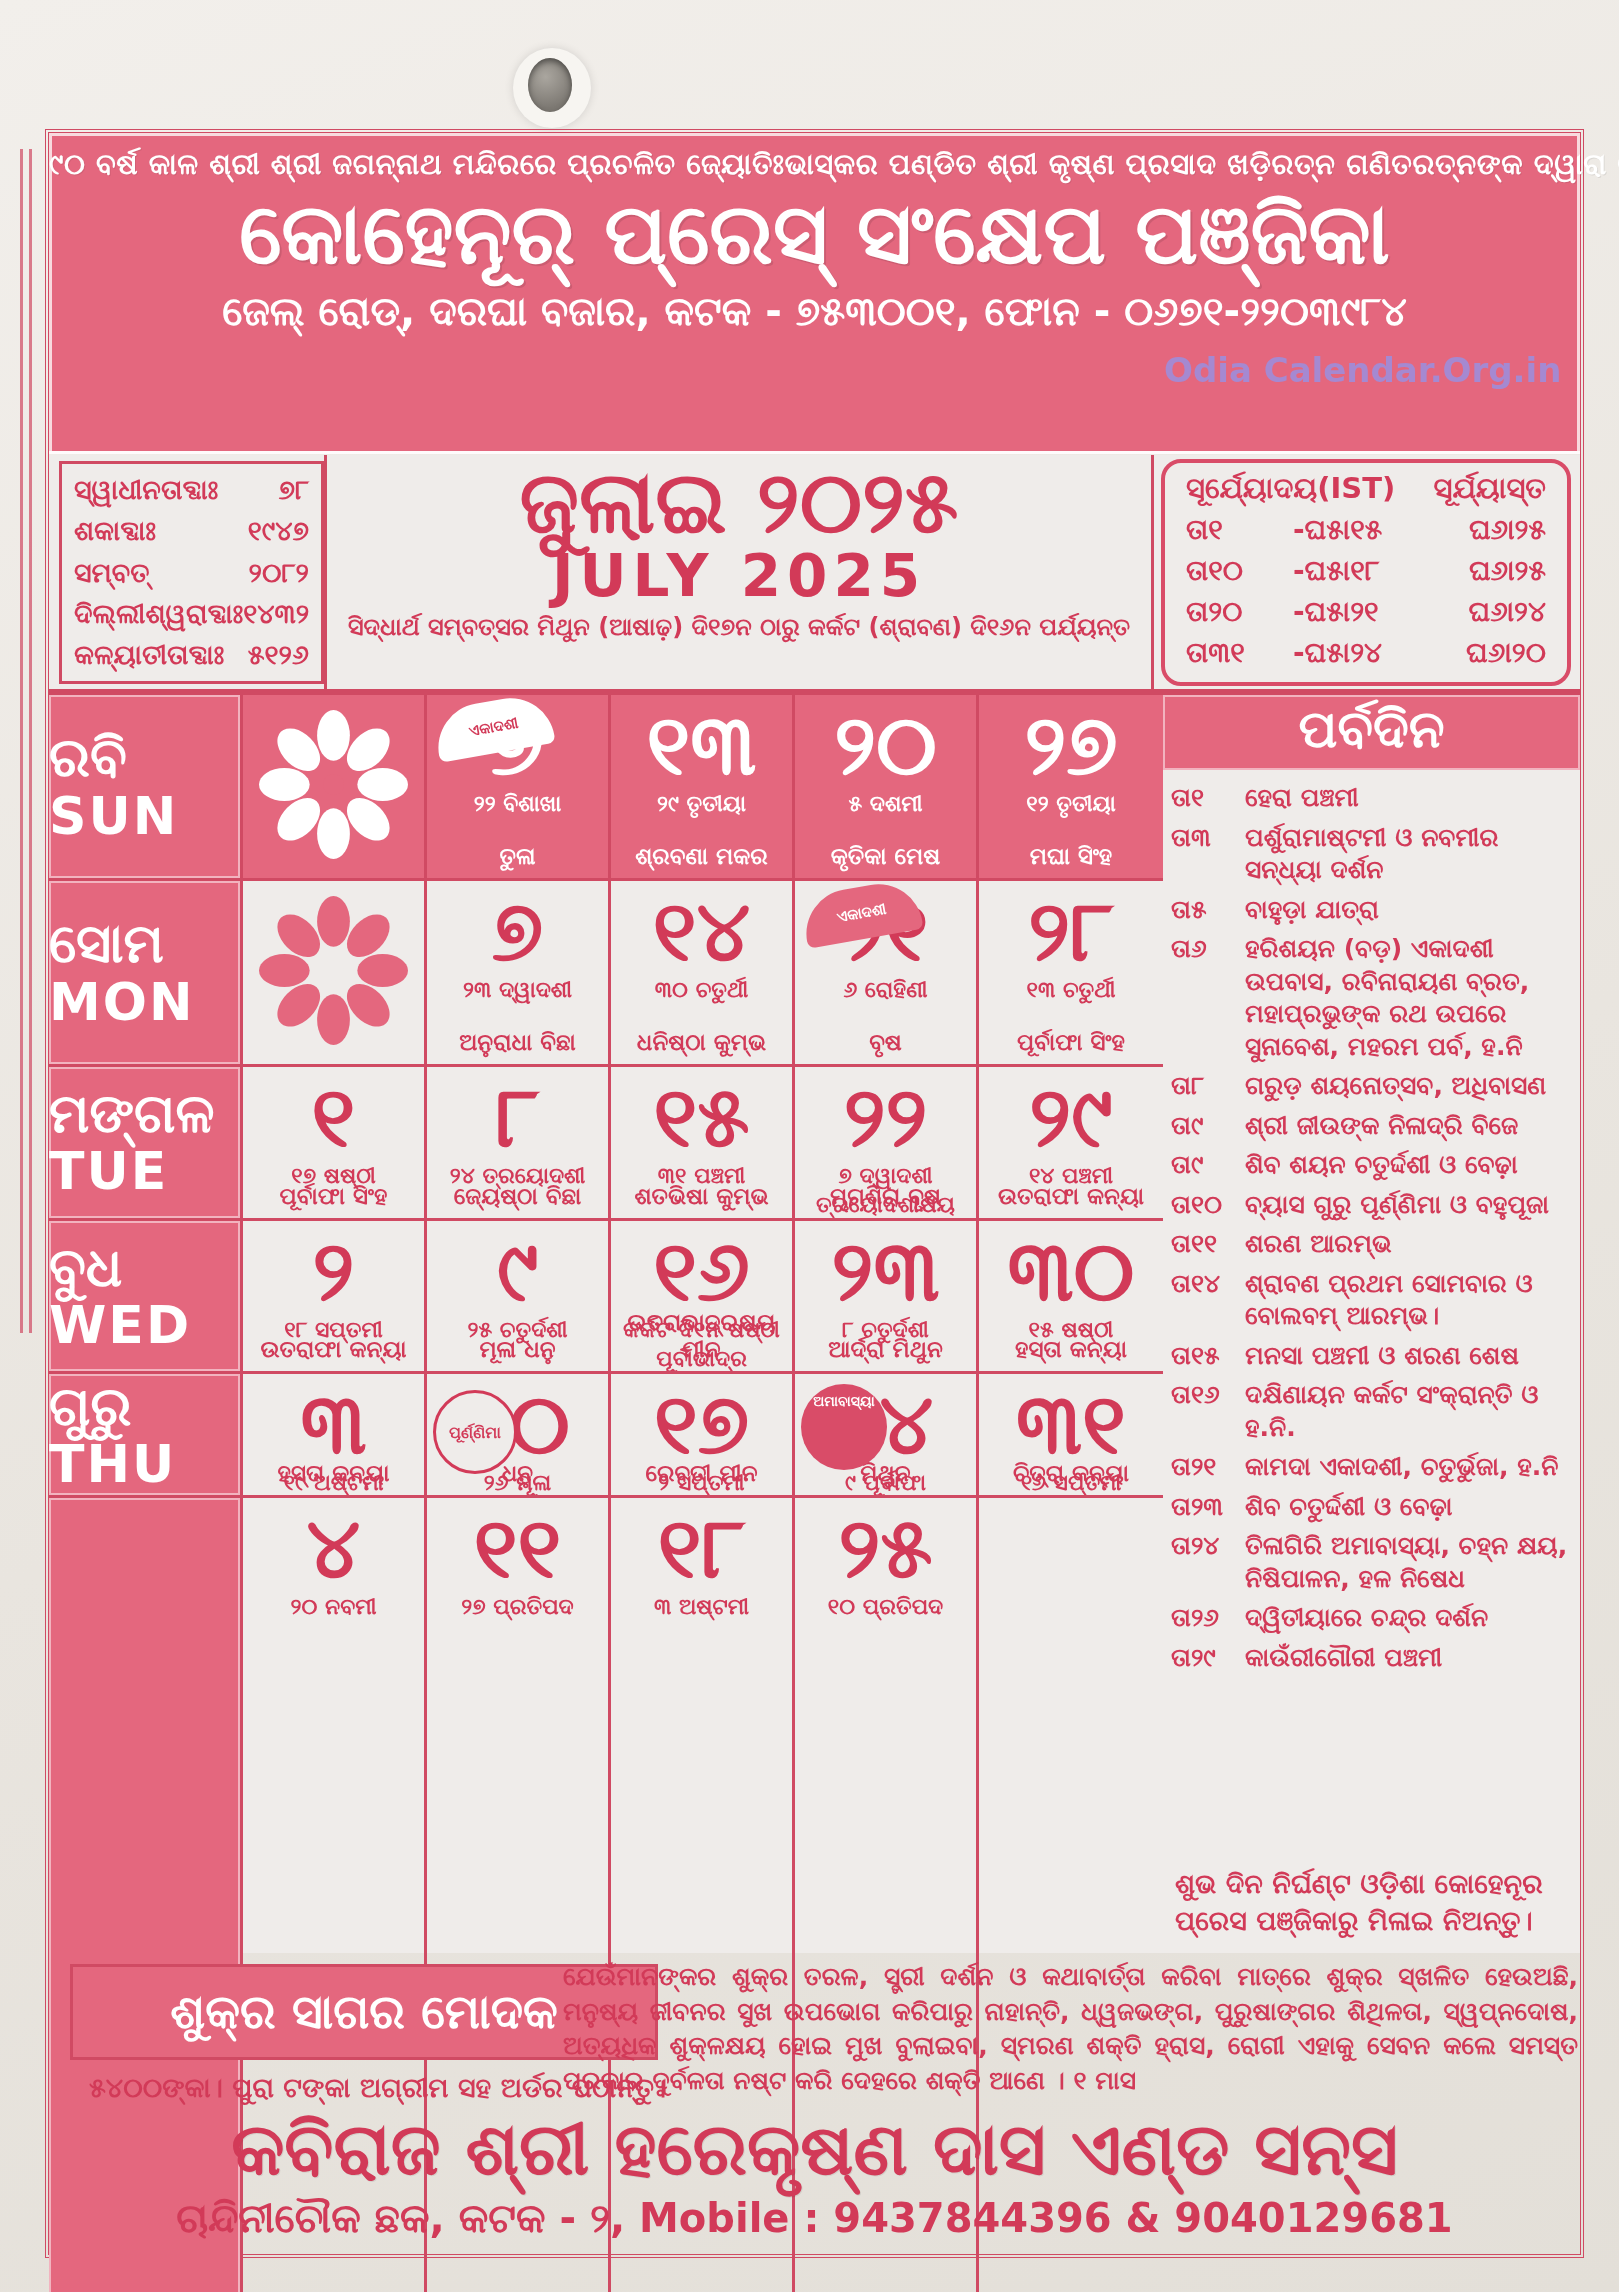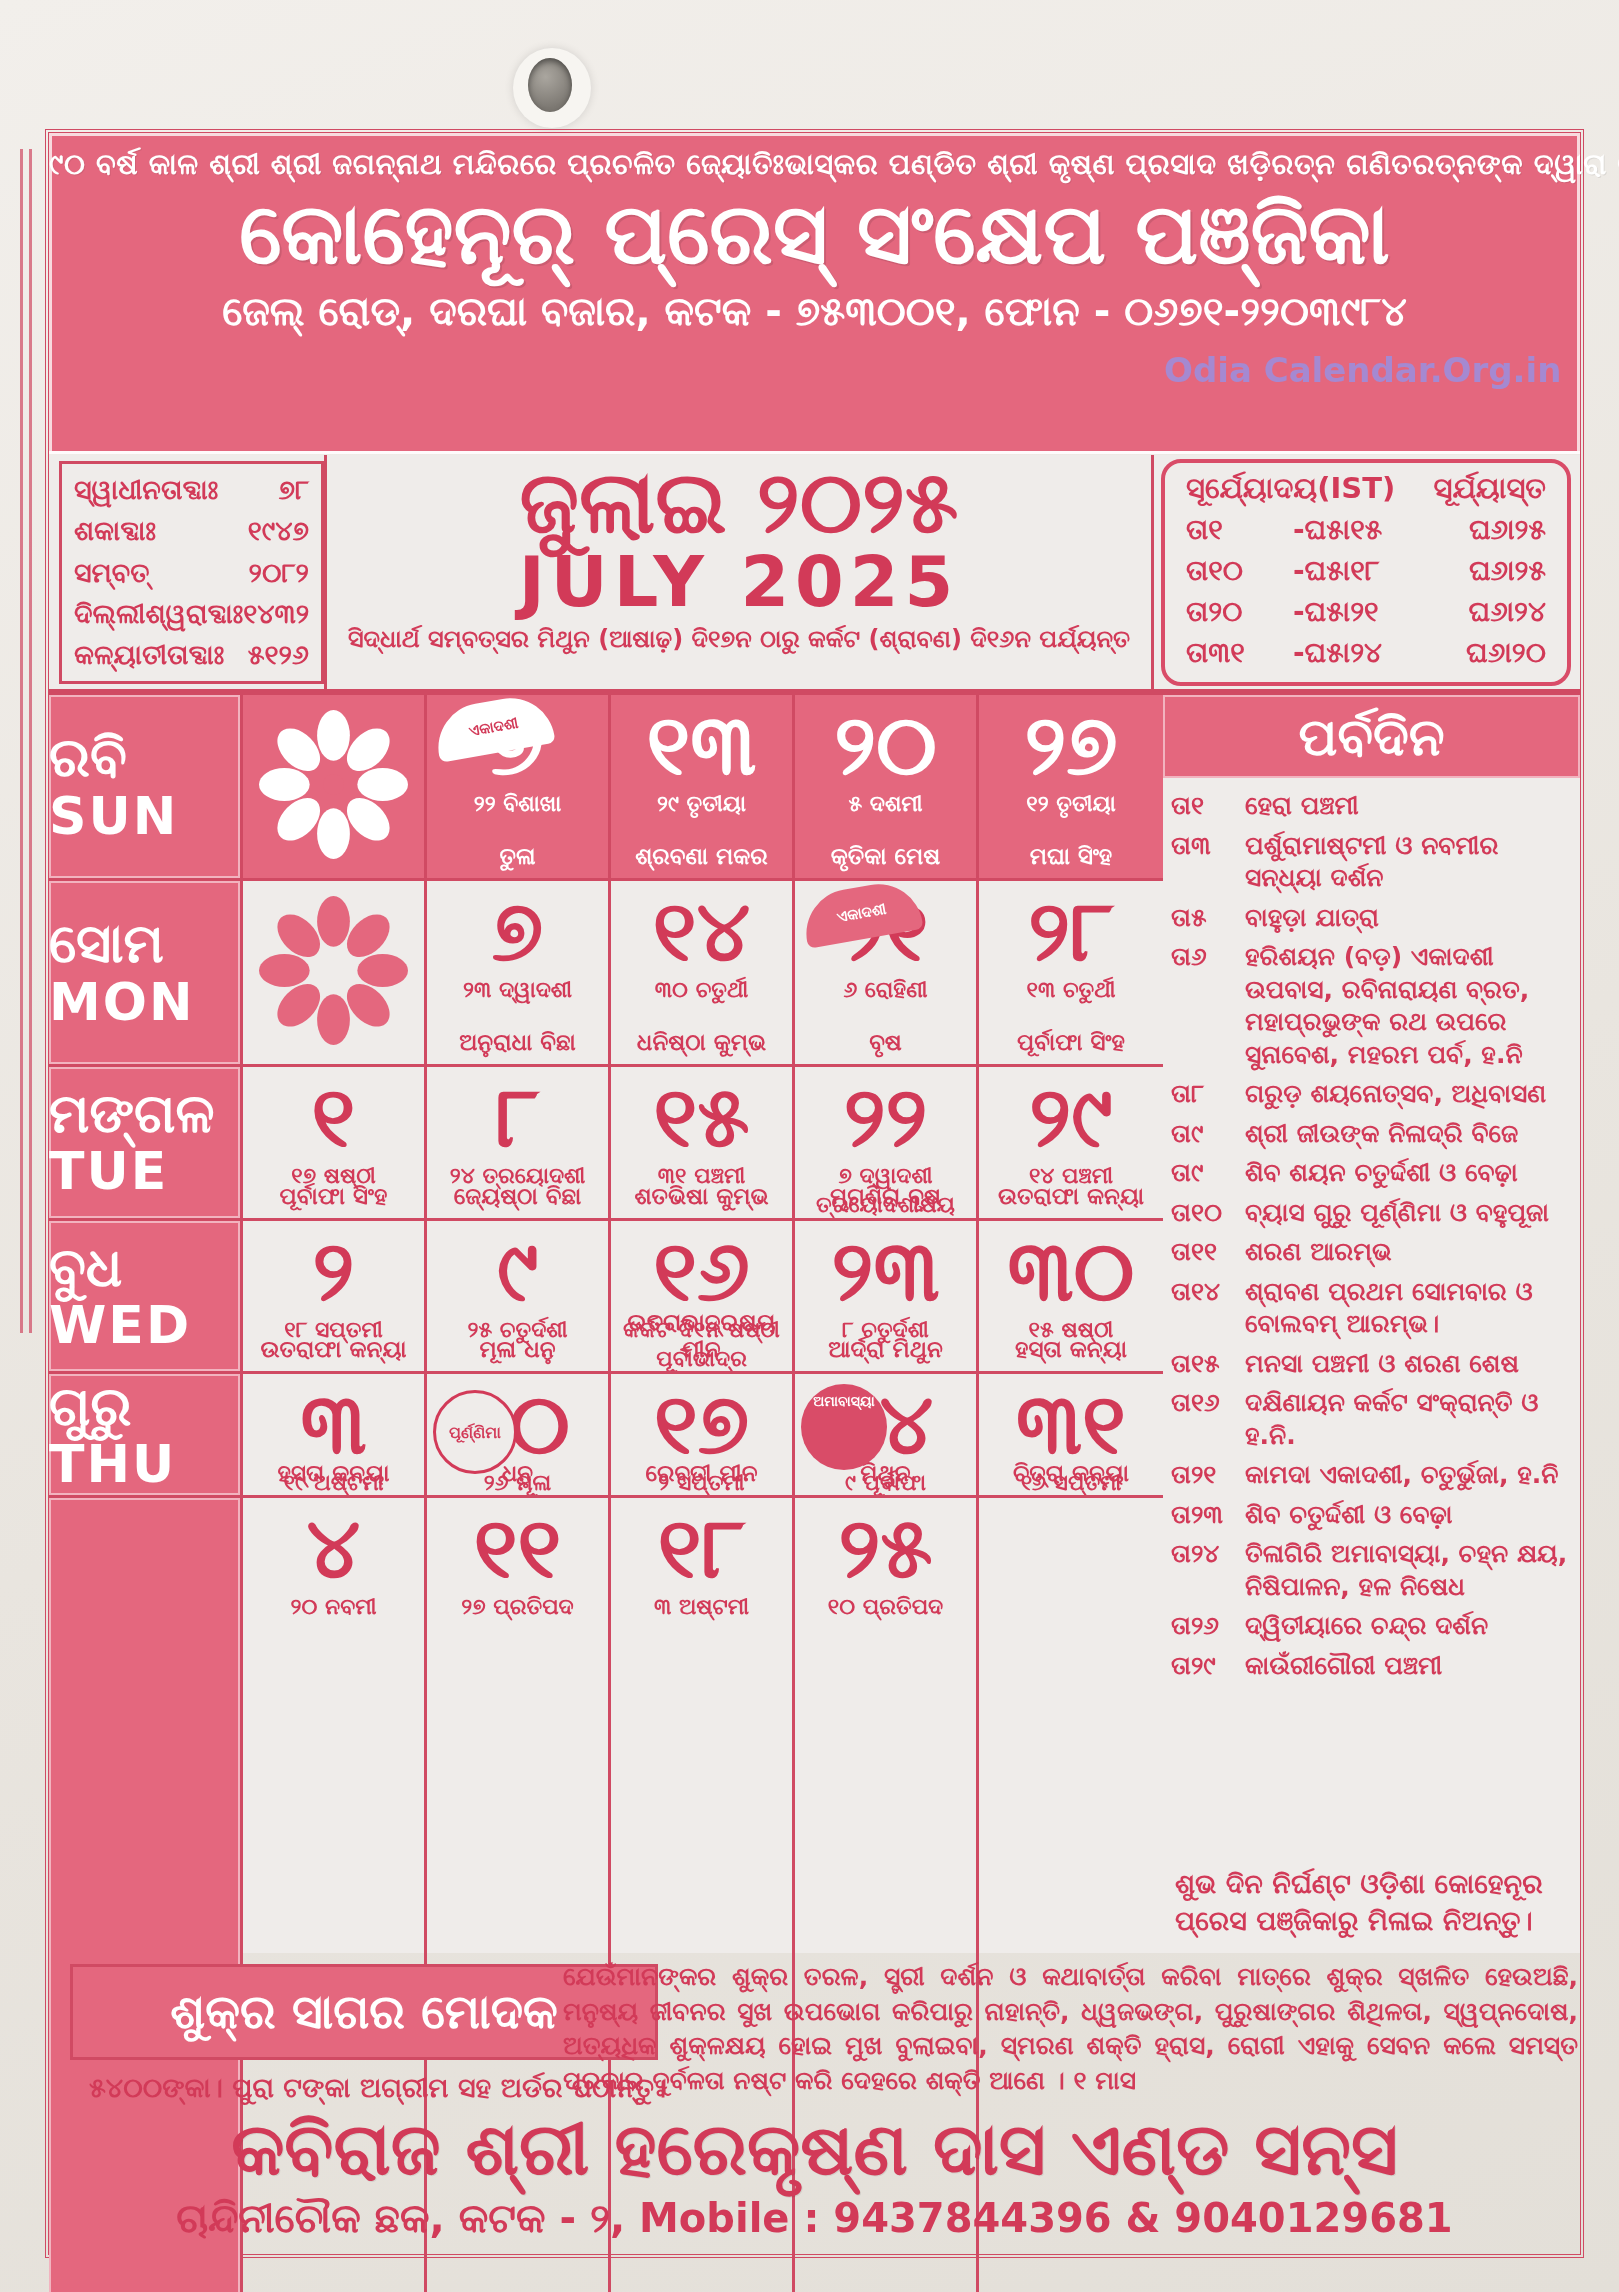--- a/index.html
+++ b/index.html
@@ -35,21 +35,21 @@
   
   .info{position:absolute; left:49px; top:455px; width:1531px; height:237px; background:var(--cell);
         border-bottom:3px solid var(--red-line);}
   .era{position:absolute; left:10px; top:6px; width:265px; height:223px; border:3px solid var(--red-line);
        padding:10px 12px; display:flex; flex-direction:column; justify-content:space-between; color:var(--red);}
   .era-row{display:flex; justify-content:space-between; font-size:27px; font-weight:bold;}
   .monthbox{position:absolute; left:275px; top:0; width:830px; height:237px;
             border-left:3px solid var(--red-line); border-right:3px solid var(--red-line);
             text-align:center; color:var(--red); overflow:hidden;}
   .m-od{font-size:86px; font-weight:bold; line-height:1.0; margin-top:4px;}
-  .m-en{font-size:70px; font-weight:bold; letter-spacing:6px; line-height:1.0; margin-top:2px;}
+  .m-en{font-size:58px; font-weight:bold; letter-spacing:6px; line-height:1.0; margin-top:2px;}
   .m-sub{font-size:24px; font-weight:bold; margin-top:8px; white-space:nowrap;}
   .sunbox{position:absolute; left:1112px; top:4px; width:410px; height:227px; border:4px solid var(--pink-deep);
           border-radius:20px; color:var(--red); padding:8px 21px; background:var(--cell);}
   .sun-head{display:flex; justify-content:space-between; font-size:29px; font-weight:bold;}
   .sun-row{display:flex; font-size:28px; font-weight:bold; margin-top:7px;}
   .sun-row .d{width:107px;} .sun-row .r{flex:1;} .sun-row .s{width:109px; text-align:right;}
   
   .grid{position:absolute; left:49px; top:692px; width:1114px; height:1261px; display:flex; flex-direction:column;
         background:var(--cell);}
   .row{flex:1; display:flex; border-top:3px solid var(--red-line);}
@@ -77,21 +77,21 @@
   .moon-new{position:absolute; left:6px; top:10px; width:86px; height:86px; border-radius:50%;
             background:var(--pink-deep); color:#fff; font-size:14px; font-weight:bold;
             display:flex; align-items:flex-start; justify-content:center; padding-top:10px; z-index:2;font-family:Liberation Mono, monospace;}
   .vcell{display:flex; align-items:center; justify-content:center;}
   .vtext{writing-mode:vertical-rl; transform:rotate(180deg); font-size:22px; font-weight:bold;
          line-height:1.25; height:95%; color:var(--red);}
   
   .fest{position:absolute; left:1163px; top:692px; width:417px; height:1261px; border-top:3px solid var(--red-line);
         background:var(--cell); display:flex; flex-direction:column;}
   .fest-title{background:var(--pink); color:#fff; text-align:center; font-size:52px; font-weight:bold;
-              padding:12px 0 10px; box-shadow:inset 0 0 0 2px rgba(255,255,255,.5);}
+              padding:4px 0 10px; box-shadow:inset 0 0 0 2px rgba(255,255,255,.5);}
   .fest-list{padding:12px 10px 0 8px; color:var(--red); flex:1; overflow:hidden;}
   .fest-item{display:flex; font-size:25px; font-weight:bold; line-height:1.3; margin-bottom:7px;}
   .fest-item .fd{width:74px; flex:none;}
   .fest-item .ft{flex:1;}
   .fest-note{color:var(--red); font-size:27px; font-weight:bold; padding:6px 12px 14px; line-height:1.35;}
   
   .modak{position:absolute; left:70px; top:1964px; width:588px; height:96px; background:var(--pink);
          border:3px solid var(--red-line); color:#fff; font-size:47px; font-weight:bold;
          display:flex; align-items:center; justify-content:center; white-space:nowrap;}
   .adtext{position:absolute; left:563px; top:1960px; width:1015px; height:137px; color:var(--red);

